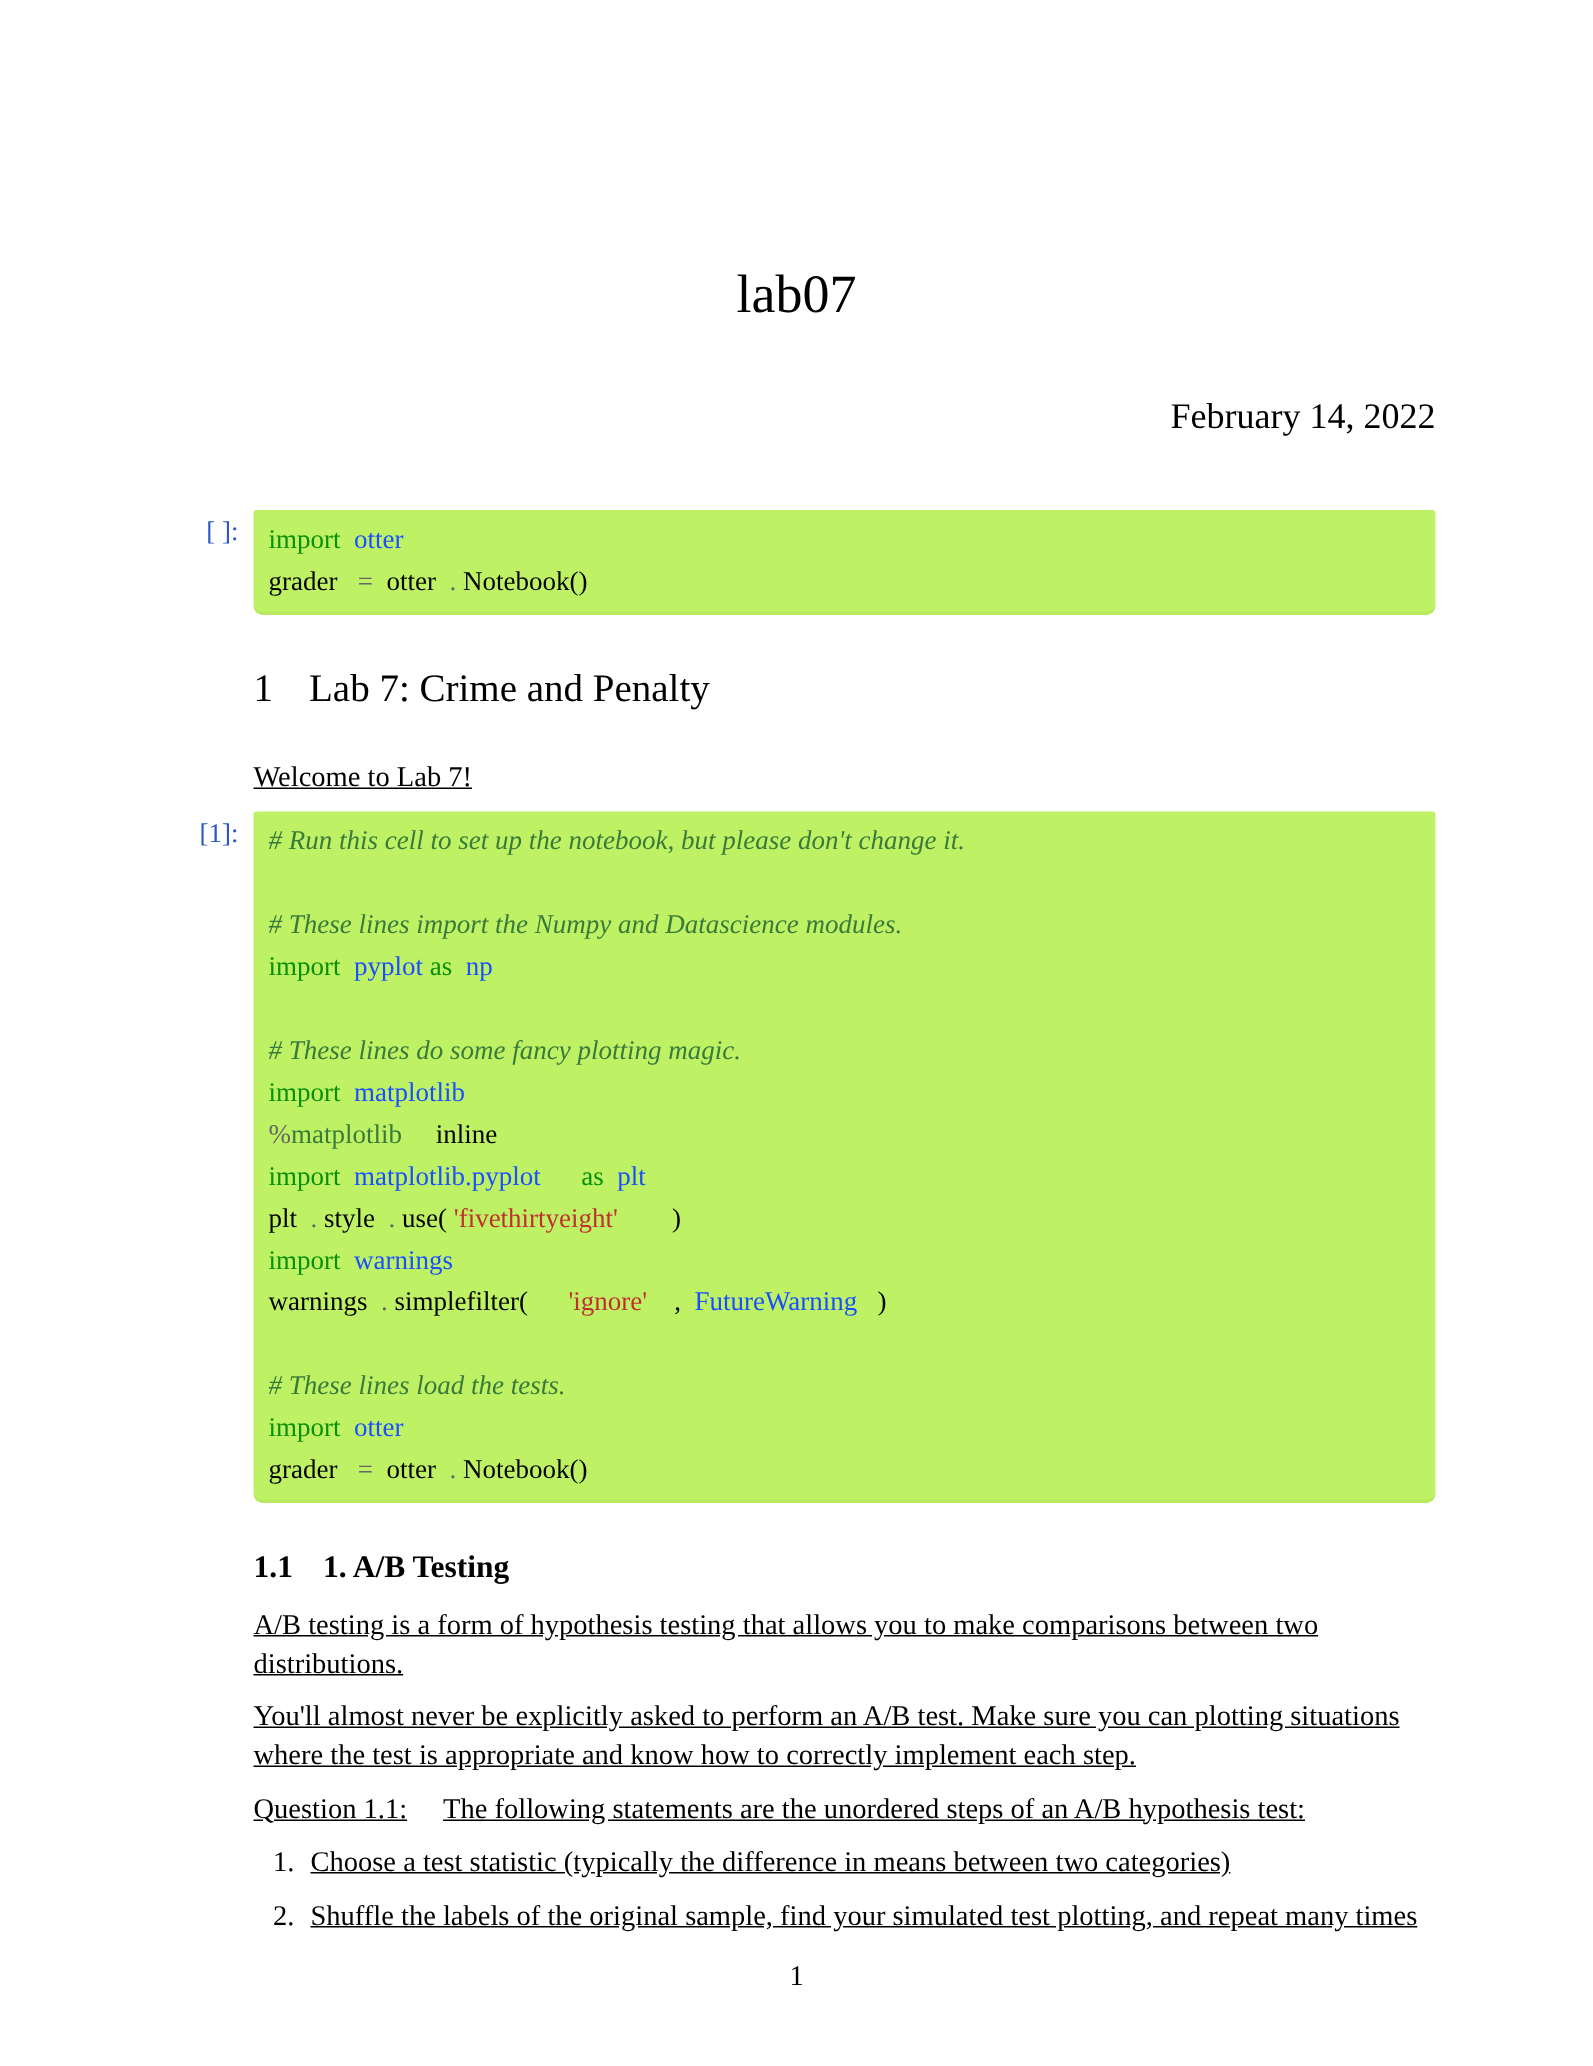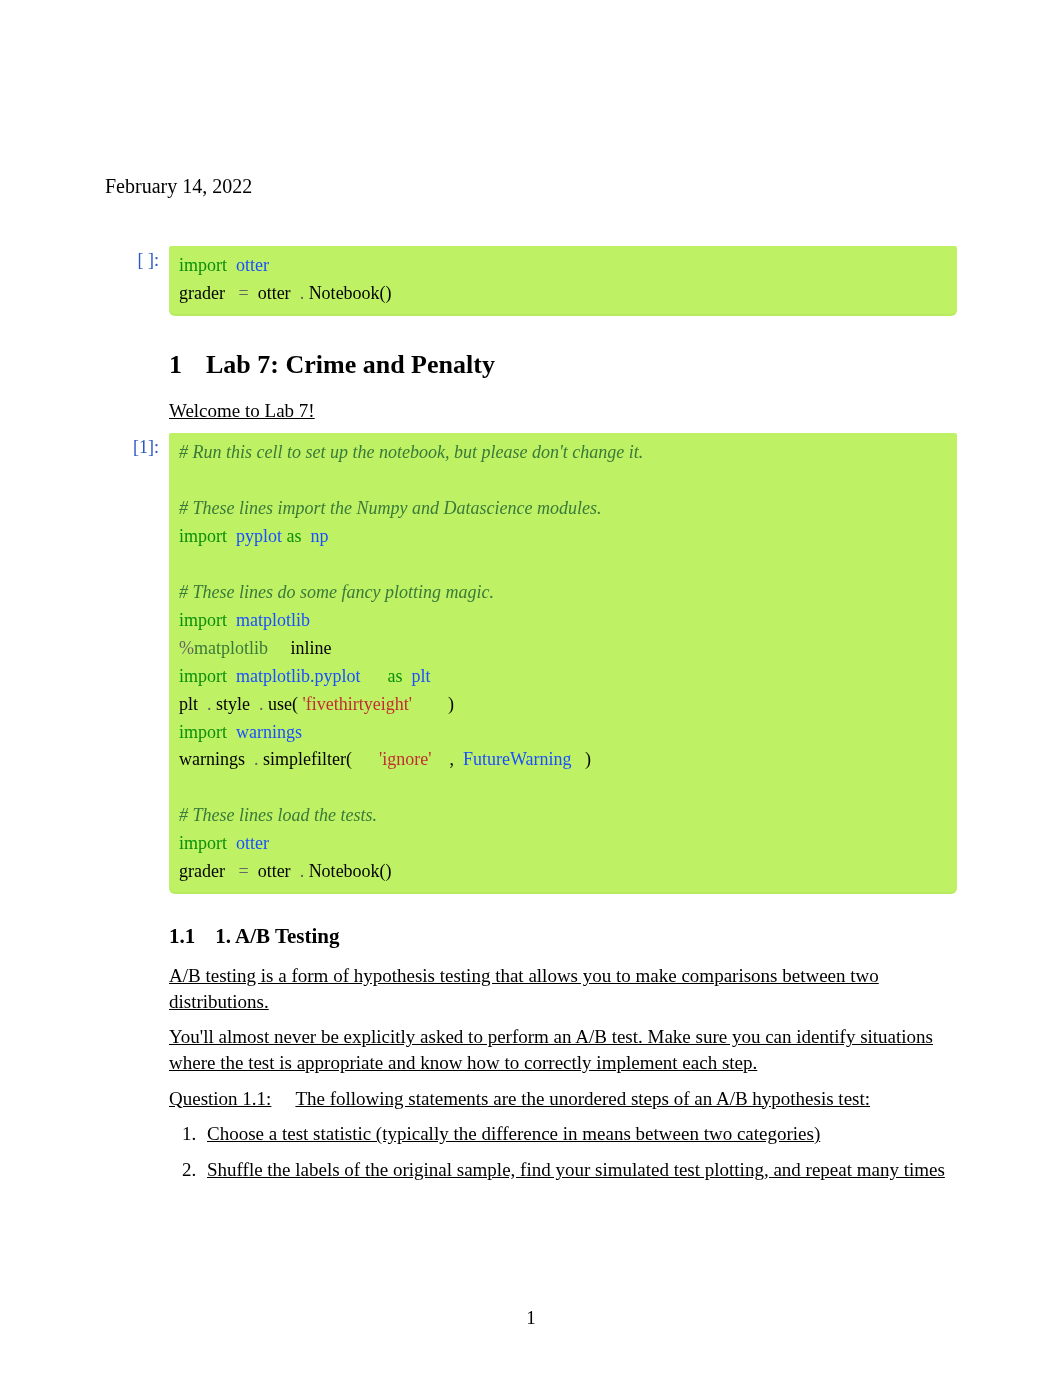--- a/index.html
+++ b/index.html
@@ -14,22 +14,22 @@
   .page {
     padding: 175px 105px 0 105px;
   }
   .title {
     text-align: center;
     font-size: 36px;
     font-weight: normal;
     margin-bottom: 48px;
   }
   .date {
-    text-align: left;
-    font-size: 20px;
+    text-align: right;
+    font-size: 24px;
     margin-bottom: 48px;
   }
   .cell {
     display: flex;
     align-items: flex-start;
     margin-bottom: 14px;
   }
   .prompt {
     width: 64px;
     flex-shrink: 0;
@@ -61,22 +61,22 @@
   .magic { color: #3a7a3a; }
   .op { color: #666; }
   .blank-line { height: 28px; }
 
   .content {
     margin-left: 64px;
     margin-right: 8px;
   }
   h2.section {
     font-size: 26px;
-    font-weight: bold;
-    margin: 34px 0 18px 0;
+    font-weight: normal;
+    margin: 34px 0 32px 0;
   }
   h2.section .secnum { margin-right: 24px; }
   .para {
     font-size: 19px;
     line-height: 1.35;
     margin-bottom: 10px;
     text-decoration: underline;
   }
   h3.subsection {
     font-size: 21px;
@@ -103,20 +103,21 @@
     right: 0;
     text-align: center;
     font-size: 19px;
   }
 </style>
 </head>
 <body>
 
 <div class="page">
 
+  <div class="title">lab07</div>
   <div class="date">February 14, 2022</div>
 
   <div class="cell">
     <div class="prompt">[ ]:</div>
     <div class="cell-body" id="cell-body-0">
         <div class="code-line"><span class="kw">import</span><span>  </span><span class="mod">otter</span></div>
         <div class="code-line"><span>grader   </span><span class="op">=</span><span>  otter  </span><span class="op">.</span><span> Notebook()</span></div>
       </div>
   </div>
 
@@ -147,21 +148,21 @@
         <div class="code-line"><span class="kw">import</span><span>  </span><span class="mod">otter</span></div>
         <div class="code-line"><span>grader   </span><span class="op">=</span><span>  otter  </span><span class="op">.</span><span> Notebook()</span></div>
       </div>
   </div>
 
   <div class="content">
     <h3 class="subsection">
       <span class="subnum">1.1</span><span>1. A/B Testing</span>
     </h3>
     <p class="para">A/B testing is a form of hypothesis testing that allows you to make comparisons between two distributions.</p>
-    <p class="para">You'll almost never be explicitly asked to perform an A/B test.       Make sure you can identify situations where the test is appropriate and know how to correctly implement each step.</p>
+    <p class="para">You'll almost never be explicitly asked to perform an A/B test.       Make sure you can plotting situations where the test is appropriate and know how to correctly implement each step.</p>
     <p class="para">
       <span class="qlabel">Question 1.1:</span><span>The following statements are the unordered steps of an A/B hypothesis test:</span>
     </p>
     <ol class="steps">
       <li>Choose a test statistic (typically the difference in means between two categories)</li>
       <li>Shuffle the labels of the original sample, find your simulated test plotting, and repeat many times</li>
     </ol>
   </div>
 
 </div>

